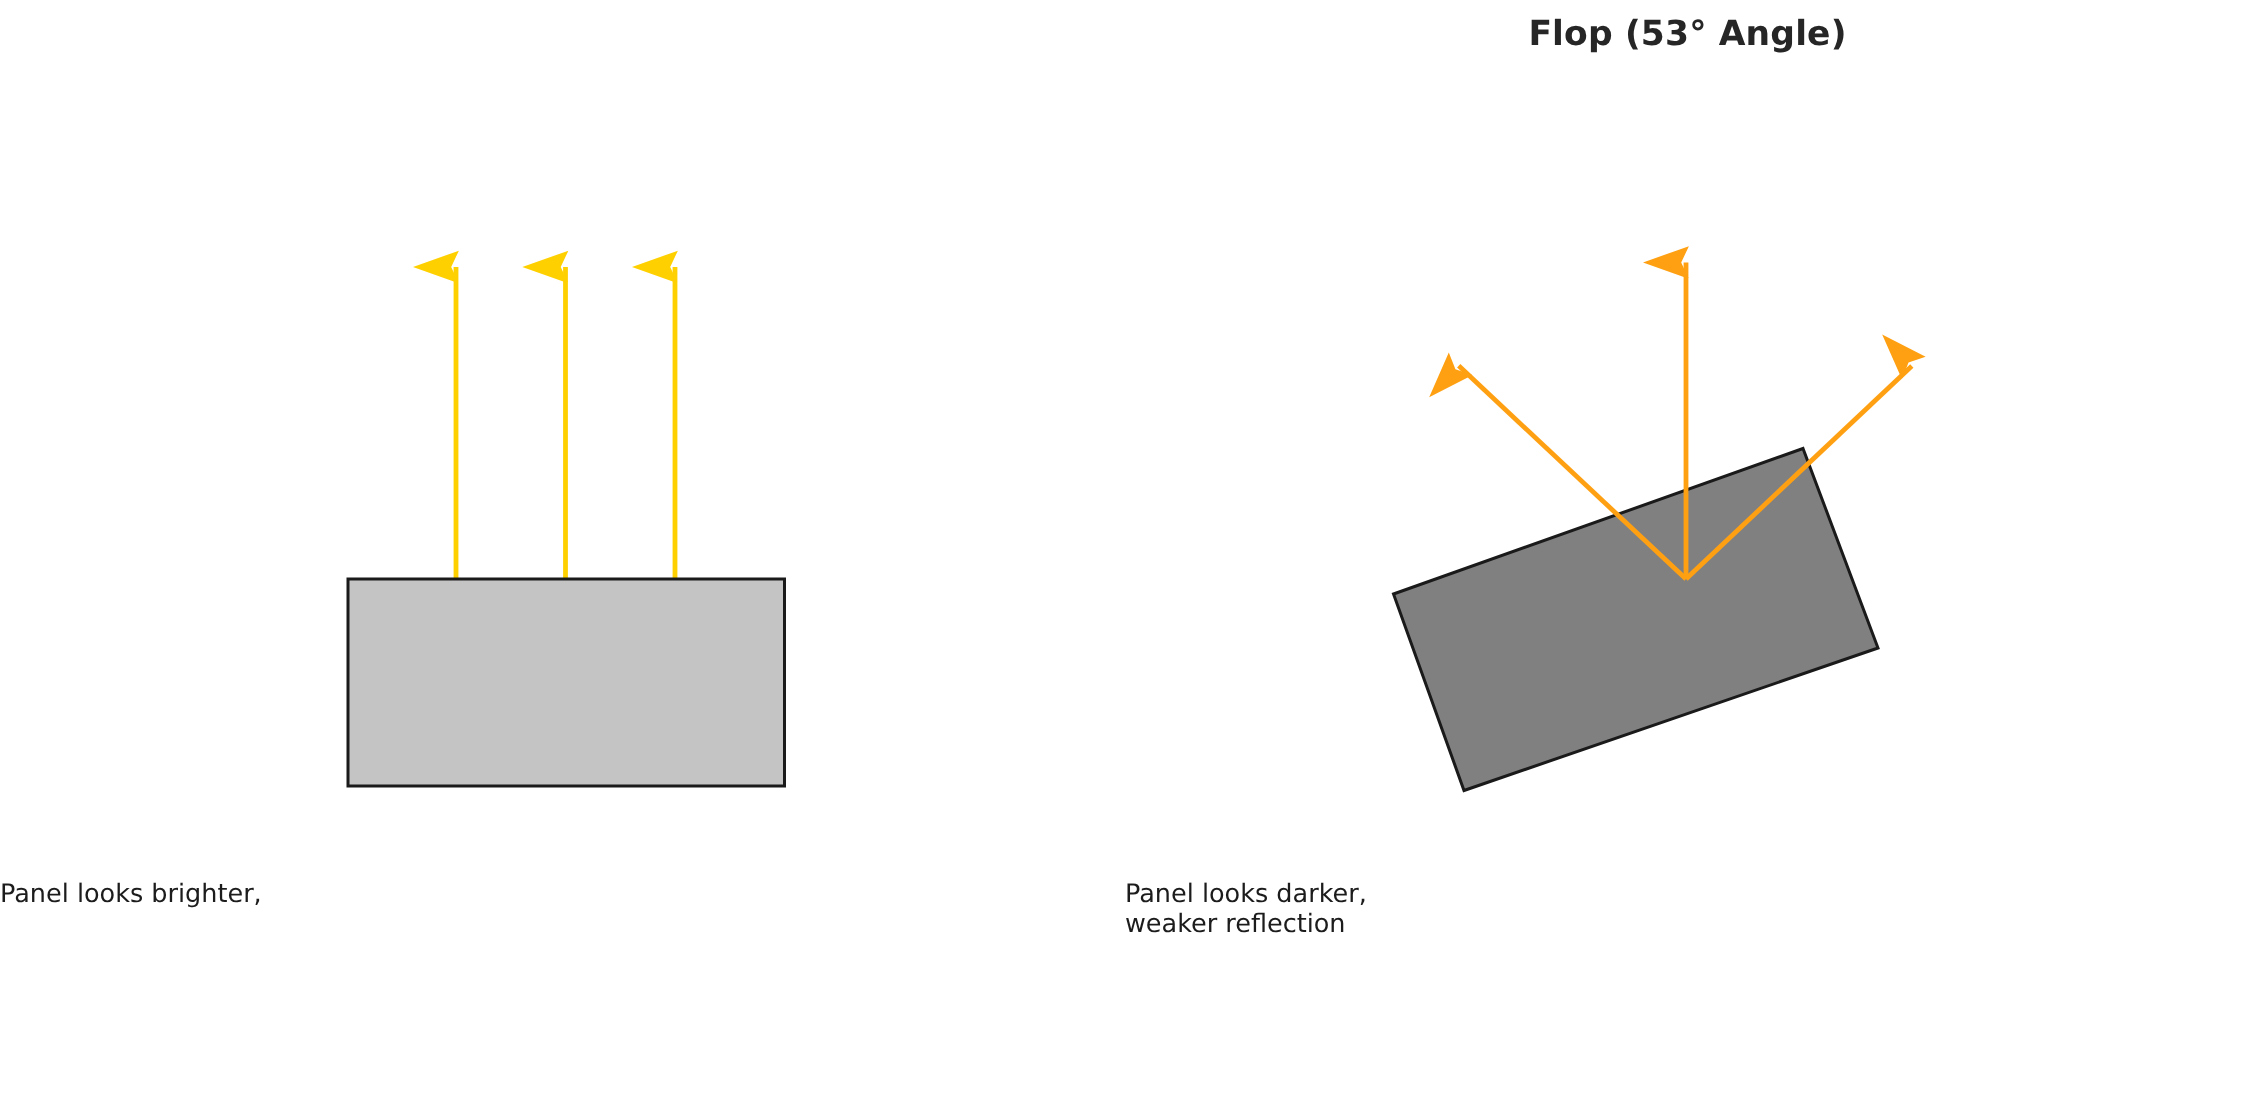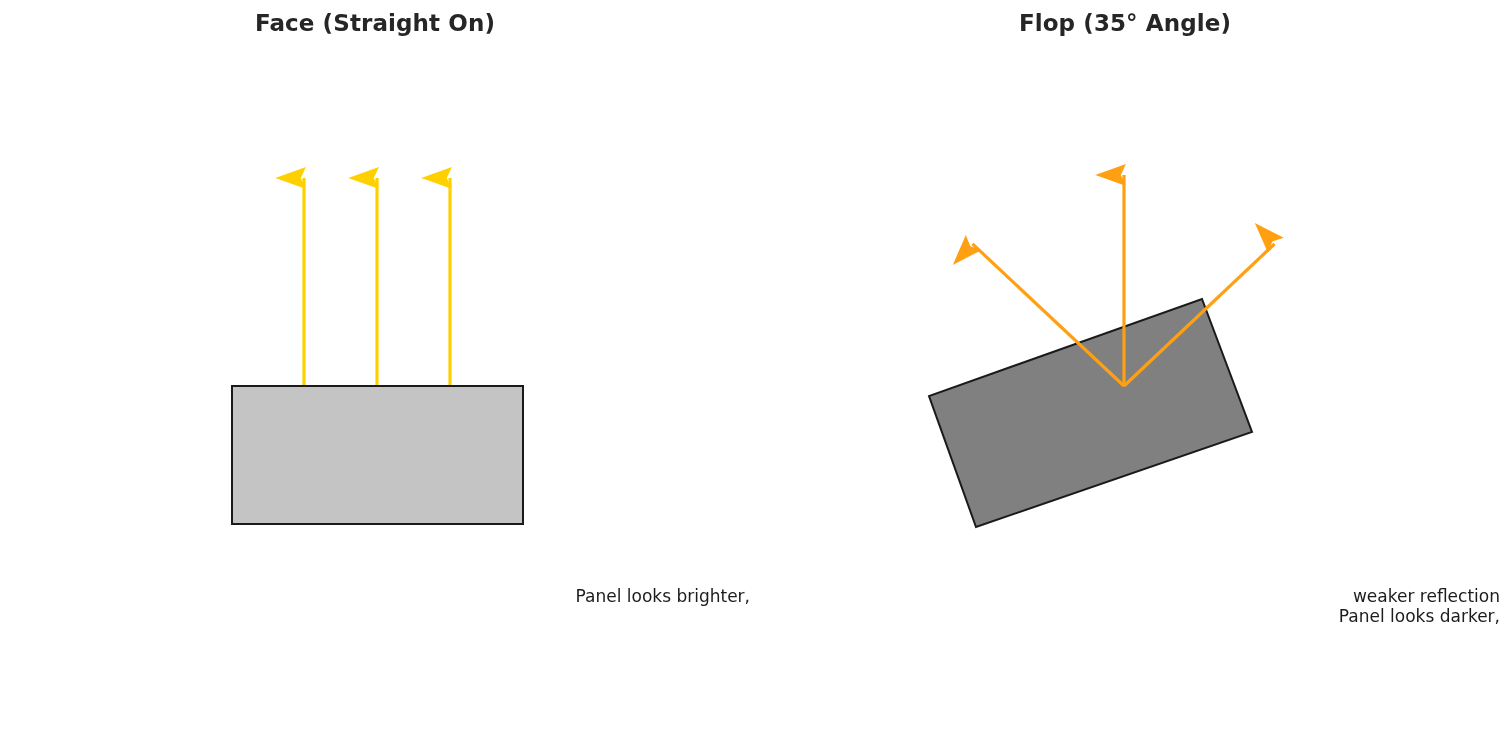--- a/index.html
+++ b/index.html
@@ -38,21 +38,21 @@
     font-weight: bold;
     color: #262626;
     letter-spacing: 0.1px;
     white-space: nowrap;
   }
   .panel-caption {
     position: absolute;
     top: 586px;
     left: 0;
     width: 750px;
-    text-align: right;
+    text-align: left;
     font-size: 17px;
     line-height: 20px;
     color: #1c1c1c;
   }
   .caption-line { display: block; }
 
   .panel-svg {
     position: absolute;
     top: 0;
     left: 0;
@@ -61,21 +61,20 @@
     overflow: visible;
   }
 </style>
 </head>
 <body>
 
 <div id="figure-root">
 
   <div class="panel" id="panel-face">
 
-    <div class="panel-title">Face (Straight On)</div>
 
     <svg class="panel-svg" viewBox="0 0 750 743">
       <defs>
         <marker id="arrow-yellow" markerWidth="7" markerHeight="10" refX="3.2" refY="9.0" orient="auto" markerUnits="strokeWidth">
           <path d="M 3.2 0 L 6.6 9.6 L 3.2 8.0 L -0.2 9.6 Z" fill="#FFD000"></path>
         </marker>
       </defs>
 
       <g>
         <line x1="304" y1="386" x2="304" y2="178" stroke="#FFD000" stroke-width="3.2" marker-end="url(#arrow-yellow)"></line>
@@ -86,37 +85,37 @@
       <rect x="232" y="386" width="291" height="138" fill="#c4c4c4" stroke="#1a1a1a" stroke-width="2"></rect>
     </svg>
 
     <div class="panel-caption">
       <span class="caption-line">Panel looks brighter,</span>
     </div>
   </div>
 
   <div class="panel" id="panel-flop">
 
-    <div class="panel-title">Flop (35° Angle)</div>
+    <div class="panel-title">Flop (53° Angle)</div>
 
     <svg class="panel-svg" viewBox="0 0 750 743">
       <defs>
         <marker id="arrow-orange" markerWidth="7" markerHeight="10" refX="3.2" refY="9.0" orient="auto" markerUnits="strokeWidth">
           <path d="M 3.2 0 L 6.6 9.6 L 3.2 8.0 L -0.2 9.6 Z" fill="#FFA012"></path>
         </marker>
       </defs>
 
       <polygon points="452,299 502,432 226,527 179,396" fill="#808080" stroke="#1a1a1a" stroke-width="2"></polygon>
 
       <g>
         <line x1="374" y1="386" x2="222.48214679903208" y2="243.8931935817009" stroke="#FFA012" stroke-width="3.2" marker-end="url(#arrow-orange)"></line>
         <line x1="374" y1="386" x2="374" y2="175" stroke="#FFA012" stroke-width="3.2" marker-end="url(#arrow-orange)"></line>
         <line x1="374" y1="386" x2="524.5455522148652" y2="243.92263509722096" stroke="#FFA012" stroke-width="3.2" marker-end="url(#arrow-orange)"></line>
       </g>
     </svg>
 
     <div class="panel-caption">
+      <span class="caption-line">Panel looks darker,</span>
       <span class="caption-line">weaker reflection</span>
-      <span class="caption-line">Panel looks darker,</span>
     </div>
   </div>
 
 </div>
 
 </body></html>

